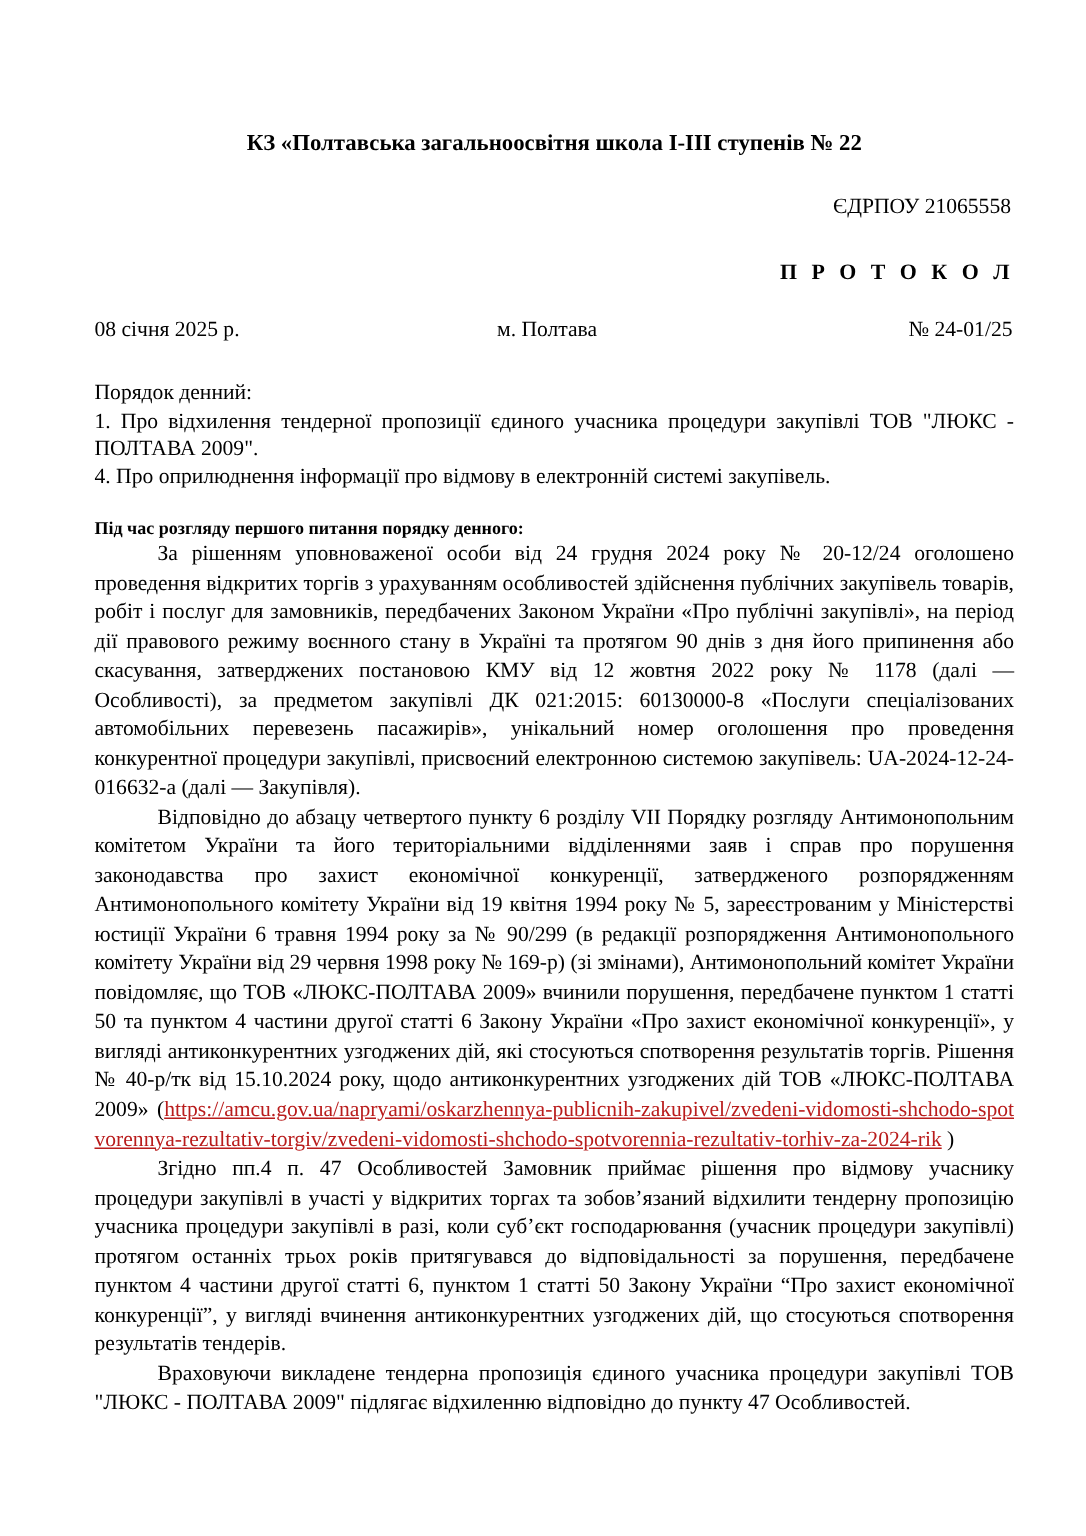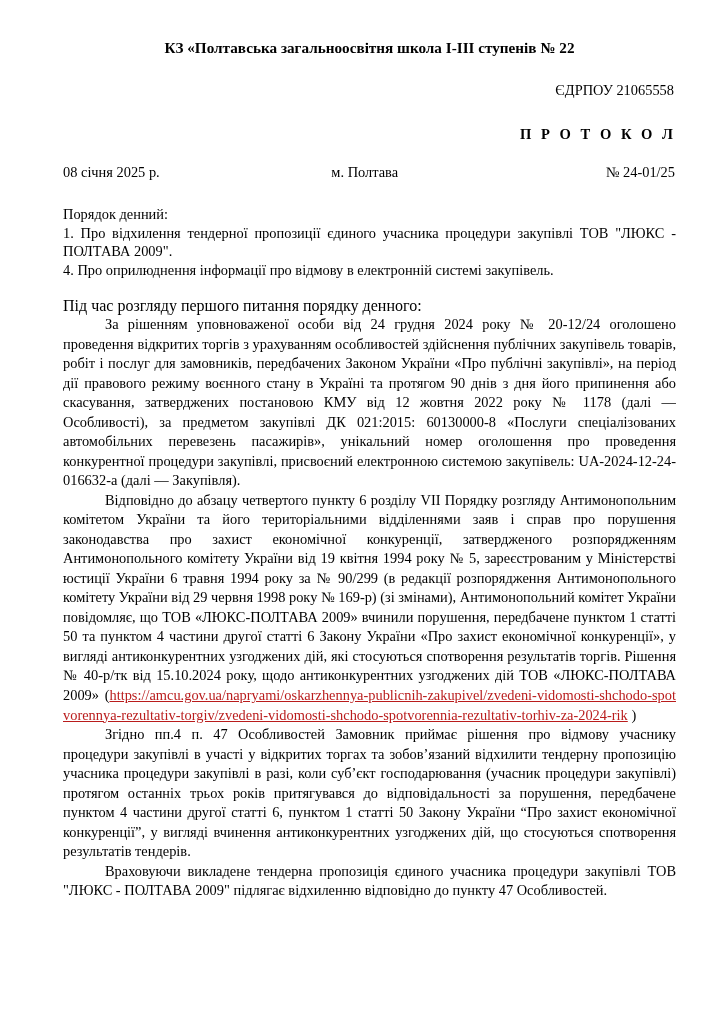--- a/index.html
+++ b/index.html
@@ -13,20 +13,21 @@
     overflow: hidden;
     font-family: "Liberation Serif", "DejaVu Serif", serif;
     color: #000000;
   }
   .page {
     position: relative;
     width: 724px;
     height: 876px;
     box-sizing: border-box;
     padding: 36px 48px 0 63px;
+    margin-top: 48px;
   }
   .header-block {
     text-align: center;
     font-weight: bold;
     font-size: 15.2px;
     line-height: 1.30;
     margin: 0 0 0 0;
     padding-top: 2px;
   }
   .header-line {
@@ -73,22 +74,22 @@
     margin-top: 24px;
     font-family: Liberation Serif, serif;
   }
   .agenda .lead { display: block; }
   .agenda .item {
     display: block;
     text-align: justify;
     text-align-last: left;
   }
   .section-head {
-    font-weight: normal;
-    font-size: 16px;
+    font-weight: bold;
+    font-size: 12px;
     margin-top: 17px;
   }
   p.body {
     font-size: 14.4px;
     line-height: 1.355;
     text-align: justify;
     text-indent: 42px;
     margin: 0;
     hyphens: none;
   }

